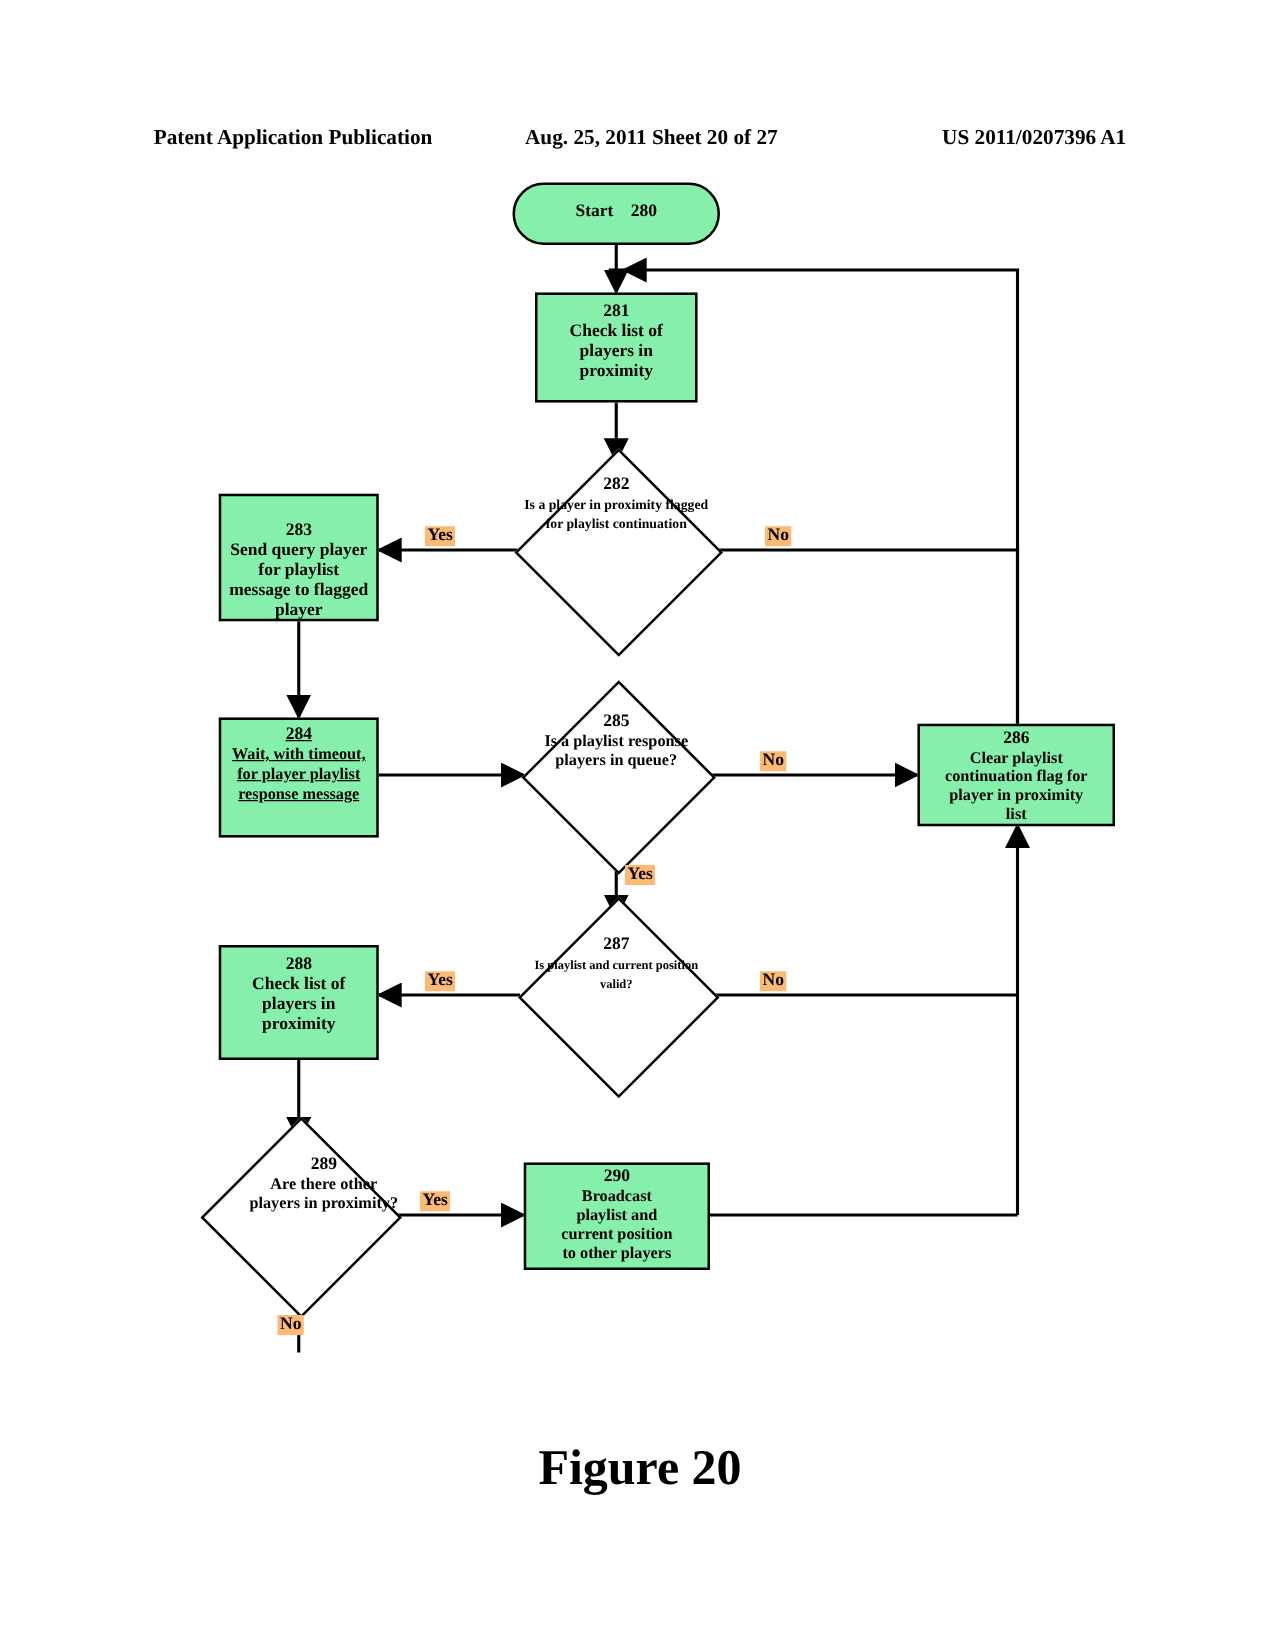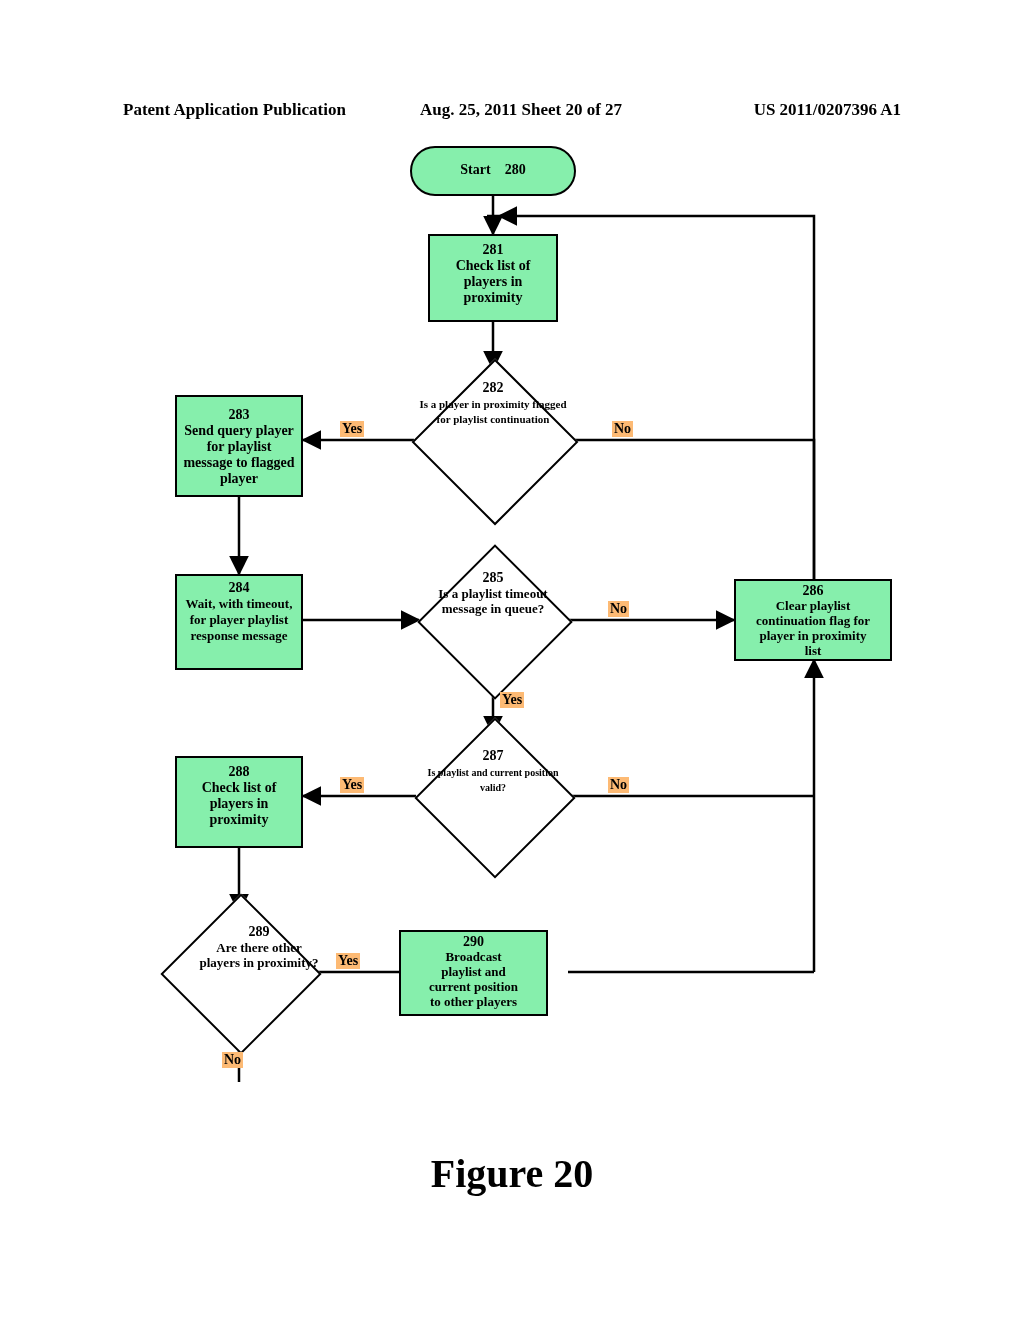--- a/index.html
+++ b/index.html
@@ -170,35 +170,35 @@
   </div>
 
   <div class="diamond" style="left:493px; top:440px;">
     <div class="shape" style="left:-57px; top:-57px; width:114px; height:114px;"></div>
     <div class="label" style="left:-74px; top:-60px; width:148px;">
       <span>282</span><br>
       <span style="font-size:11px;">Is a player in proximity flagged for playlist continuation</span>
     </div>
   </div>
 
-  <div class="node rect" style="left:175px; top:395px; width:128px; height:102px; padding:10px 4px;">
+  <div class="node rect" style="left:175px; top:395px; width:128px; height:102px; padding:20px 4px;">
     <span class="num">283</span>
     <span>Send query player for playlist message to flagged player</span>
   </div>
 
-  <div class="node rect" style="left:175px; top:574px; width:128px; height:96px; padding:4px 4px;">
+  <div class="node rect" style="left:175px; top:574px; width:128px; height:96px; padding:4px 4px;text-decoration:underline;">
     <span class="num">284</span>
     <span style="font-size:13px;">Wait, with timeout, for player playlist response message</span>
   </div>
 
   <div class="diamond" style="left:493px; top:620px;">
     <div class="shape" style="left:-53px; top:-53px; width:106px; height:106px;"></div>
     <div class="label" style="left:-70px; top:-50px; width:140px;">
       <span>285</span><br>
-      <span style="font-size:13px;">Is a playlist timeout message in queue?</span>
+      <span style="font-size:13px;">Is a playlist response players in queue?</span>
     </div>
   </div>
 
   <div class="node rect" style="left:734px; top:579px; width:158px; height:82px; padding:2px 18px; font-size:13px;">
     <span class="num" style="font-size:14px;">286</span>
     <span>Clear playlist continuation flag for player in proximity list</span>
   </div>
 
   <div class="diamond" style="left:493px; top:796px;">
     <div class="shape" style="left:-55px; top:-55px; width:110px; height:110px;"></div>
@@ -214,21 +214,21 @@
   </div>
 
   <div class="diamond" style="left:239px; top:972px;">
     <div class="shape" style="left:-55px; top:-55px; width:110px; height:110px;"></div>
     <div class="label" style="left:-62px; top:-48px; width:124px;margin-left:20px;">
       <span>289</span><br>
       <span style="font-size:13px;">Are there other players in proximity?</span>
     </div>
   </div>
 
-  <div class="node rect" style="left:399px; top:930px; width:149px; height:86px; padding:2px 24px; font-size:13px;">
+  <div class="node rect" style="left:419px; top:930px; width:149px; height:86px; padding:2px 24px; font-size:13px;">
     <span class="num" style="font-size:14px;">290</span>
     <span>Broadcast playlist and current position to other players</span>
   </div>
 
   <div class="edge-label" style="left:340px; top:421px;">Yes</div>
   <div class="edge-label" style="left:612px; top:421px;">No</div>
 
   <div class="edge-label" style="left:608px; top:601px;">No</div>
   <div class="edge-label" style="left:500px; top:692px;">Yes</div>
 

